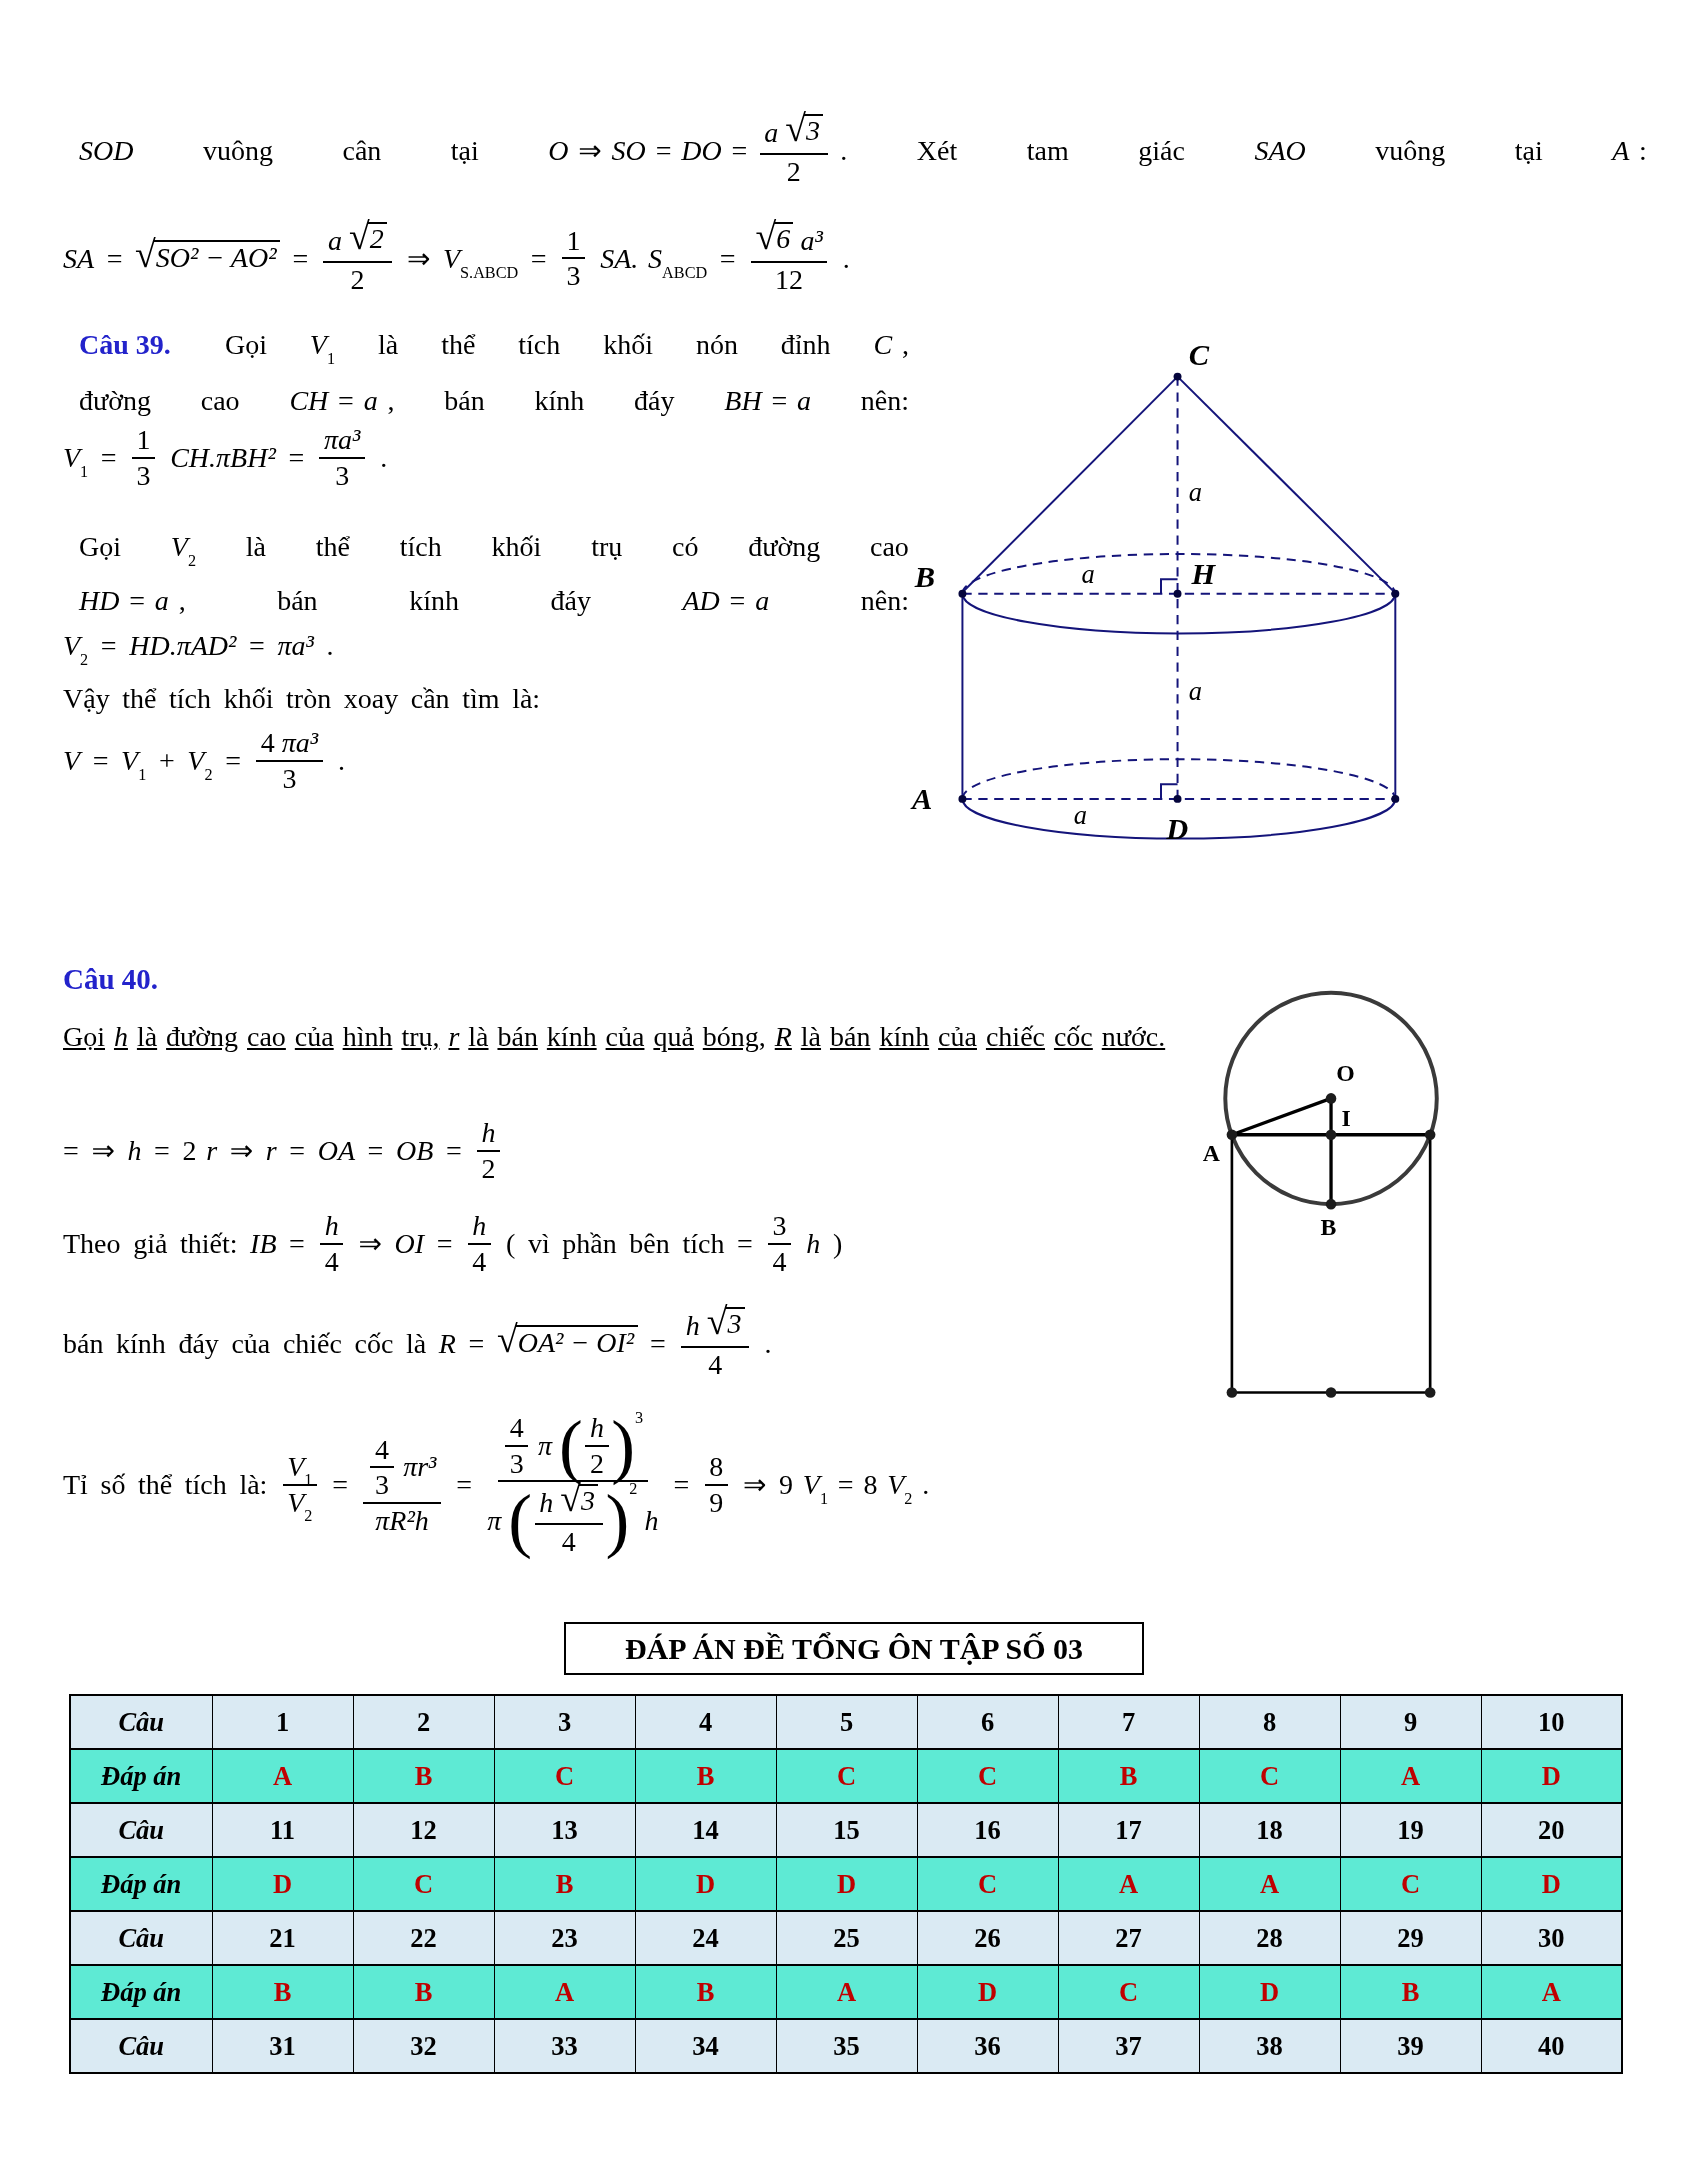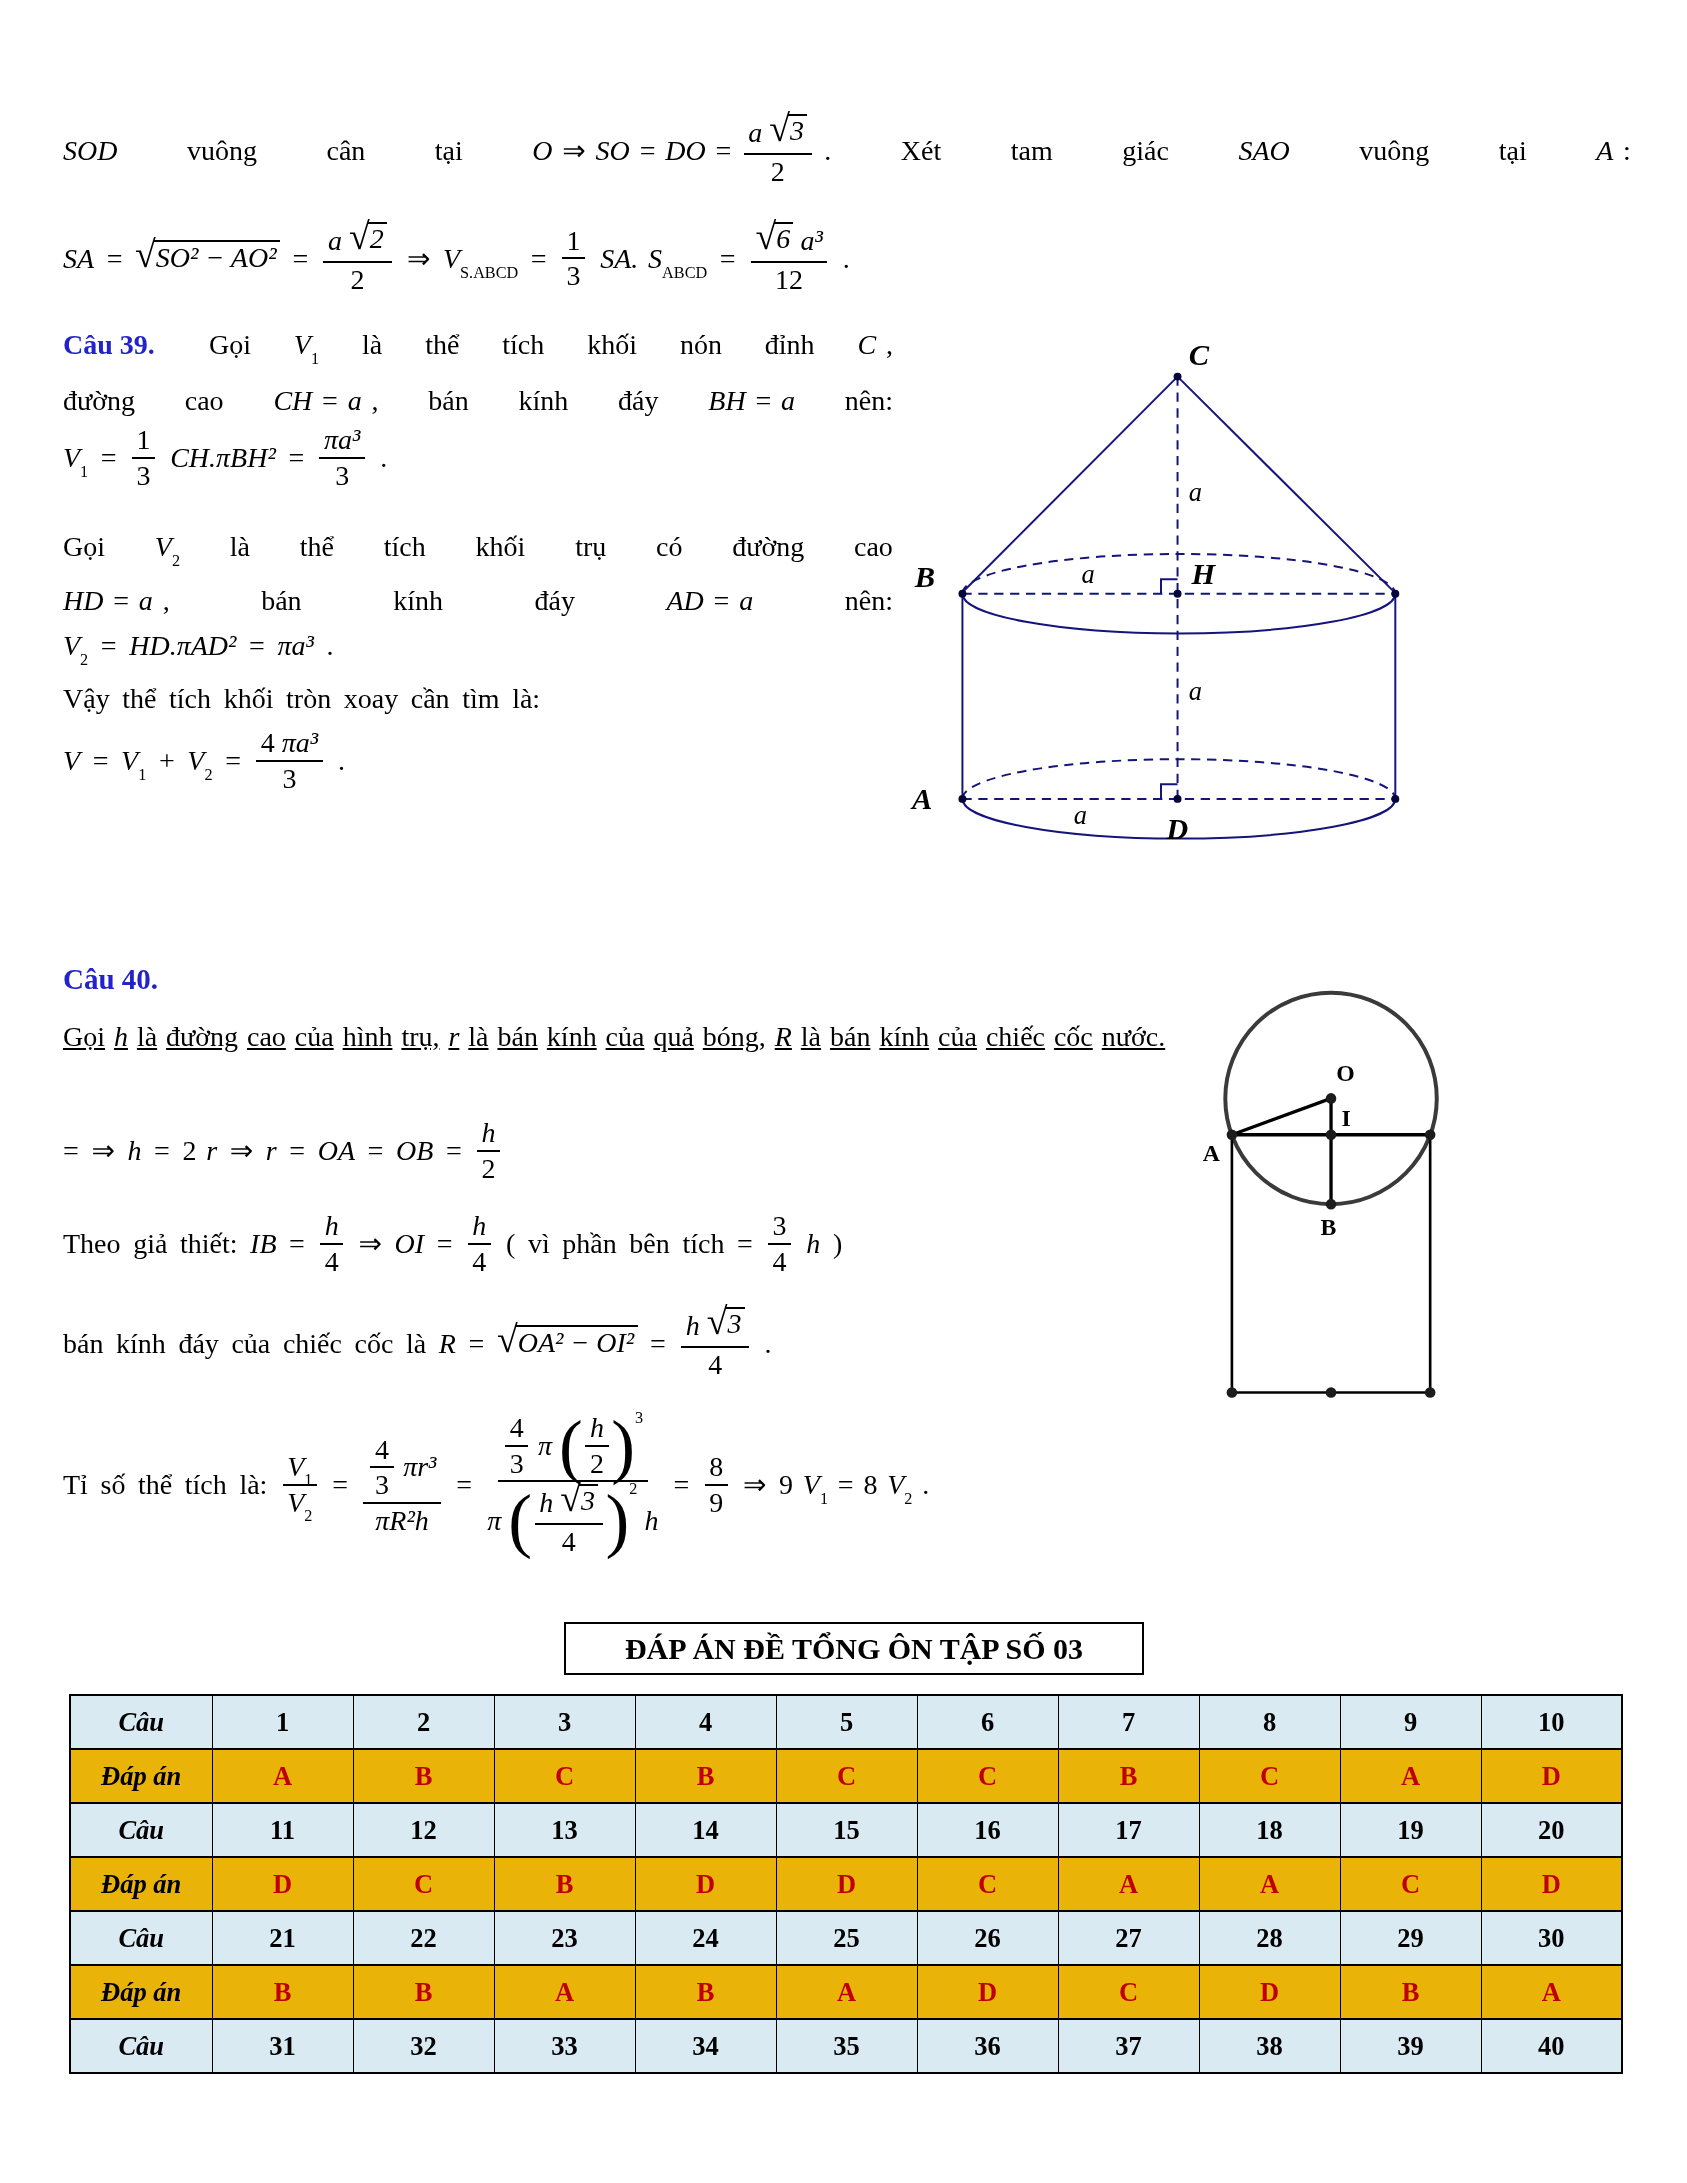--- a/index.html
+++ b/index.html
@@ -3,21 +3,21 @@
 <meta charset="utf-8">
 <style>
   html,body{margin:0;padding:0;background:#888;}
   .page{position:relative;width:1687px;height:2183px;background:#ffffff;
         font-family:"Liberation Serif",serif;color:#000;overflow:hidden;}
   :root{--blue:#2323cb;--ans:#c00000;--hdrbg:#daeaf3;--navy:#14147a;}
 
   
   .fline{position:absolute;display:flex;align-items:center;gap:0.45em;
          font-size:28px;line-height:1.15;white-space:nowrap;}
-  .spread{justify-content:space-between;gap:0;}
+  .spread{justify-content:space-between;gap:0;margin-left:16px;}
   .flow{position:absolute;display:block;font-size:28px;line-height:1.85;white-space:normal;text-decoration:underline;}
   .flow span{margin-right:0.32em;}
   .mi{font-style:italic;}
   .mu{font-style:normal;}
   .grp{display:inline-flex;align-items:center;gap:0.35em;}
   .frac{display:inline-flex;flex-direction:column;align-items:center;
         vertical-align:middle;line-height:1.08;margin:0 2.6px;}
   .frac .num{padding:0 4.6px 1.3px;border-bottom:2px solid #000;display:inline-flex;align-items:center;gap:0.25em;}
   .frac .den{padding-top:2px;display:inline-flex;align-items:center;gap:0.25em;}
   .sqrt{display:inline-flex;align-items:flex-start;}
@@ -36,21 +36,21 @@
   .figwrap{position:absolute;}
 
   
   .titlebox{position:absolute;border:2.6px solid #000;display:flex;align-items:center;
             justify-content:center;font-weight:700;font-size:30px;}
   .anstable{position:absolute;border-collapse:collapse;table-layout:fixed;}
   .anstable td{border-left:1.3px solid #000;border-right:1.3px solid #000;
                border-top:2.6px solid #000;border-bottom:2.6px solid #000;
                height:50px;text-align:center;font-size:26.5px;font-weight:700;}
   .anstable .row-cau td{background:var(--hdrbg);color:#000;}
-  .anstable .row-dapan td{background:#eab308;color:var(--ans);}
+  .anstable .row-dapan td{background:#5eead4;color:var(--ans);}
   .anstable td.rowlabel{font-style:italic;color:#000;}
 </style>
 </head>
 <body>
 
 <div class="page">
 
   <div class="fline spread" style="left:63px;top:114px;width:1568px;">
       <span class="mi">SOD</span>
       <span class="mu">vuông</span>

